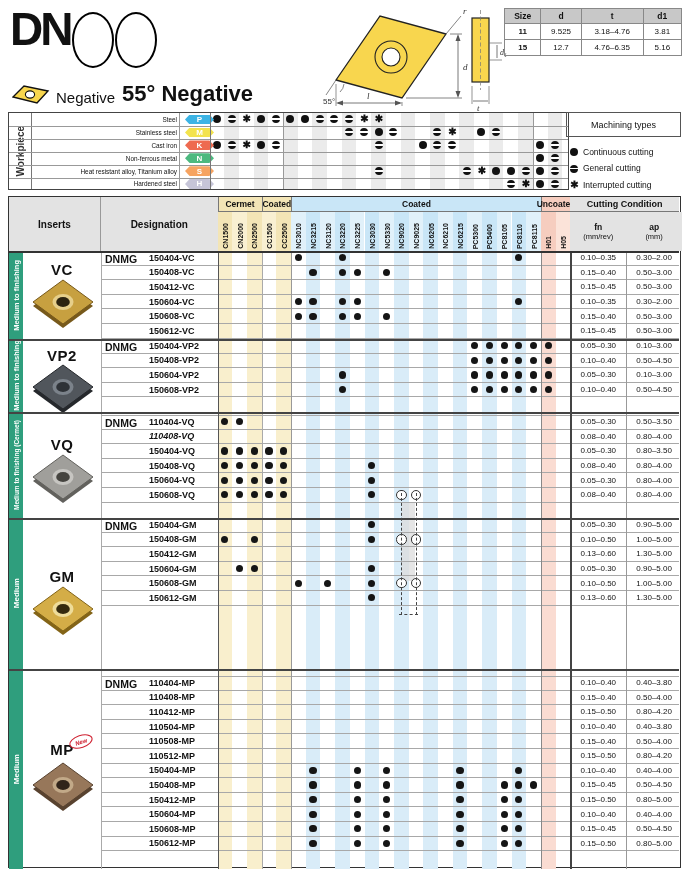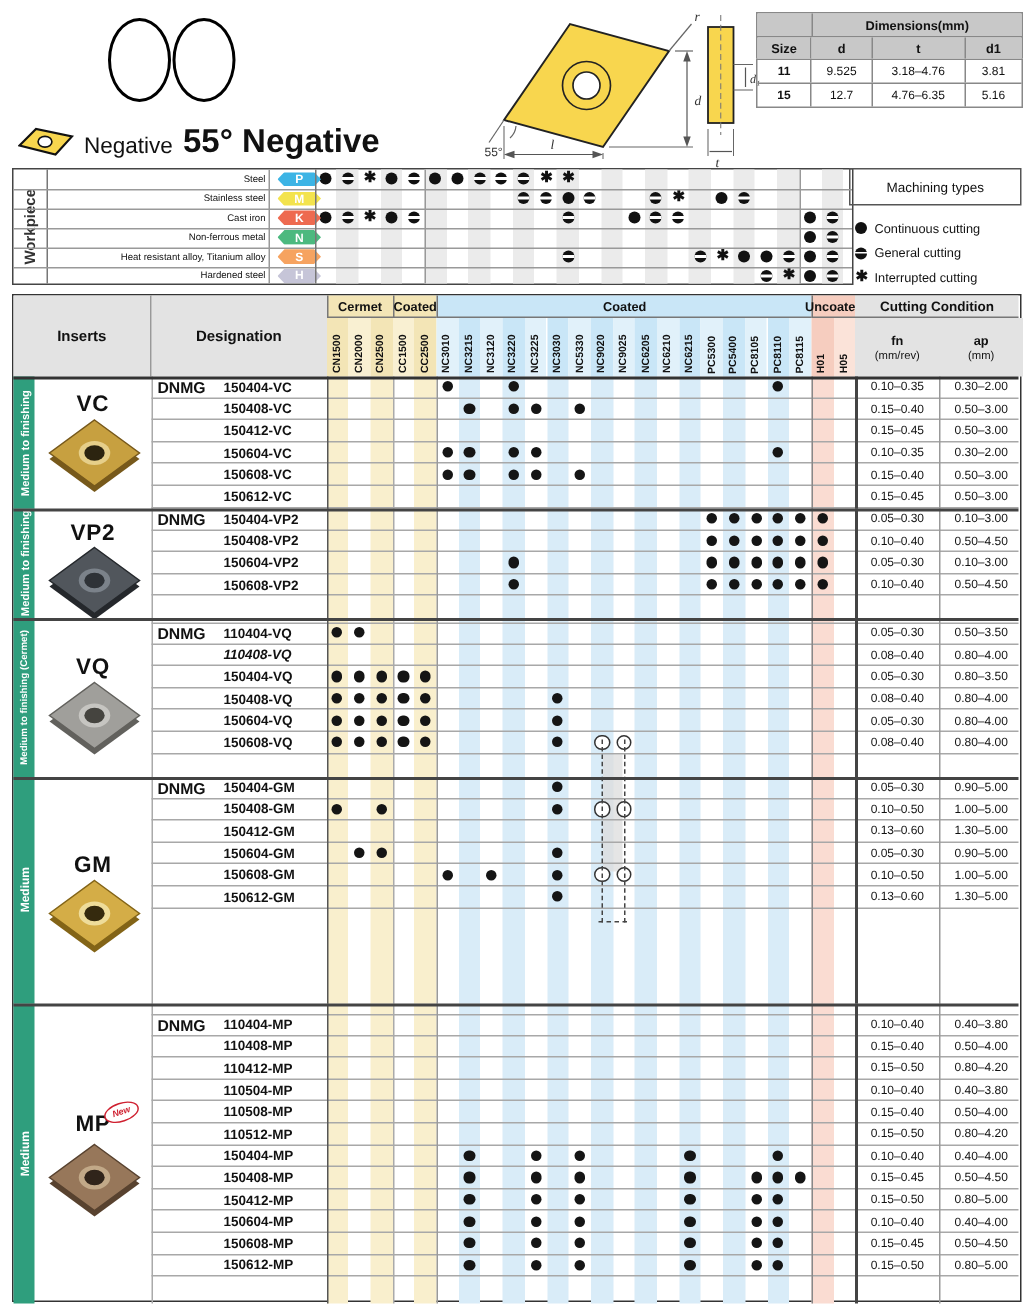--- a/index.html
+++ b/index.html
@@ -14,20 +14,21 @@
   .sym-i{font-size:10px;line-height:8px;font-weight:700;color:#111;width:9px;text-align:center;}
   .dot{position:absolute;width:7.2px;height:7.2px;border-radius:50%;background:#151515;z-index:3;}
   .ring{position:absolute;width:10.5px;height:10.5px;border-radius:50%;border:1.4px solid #333;background:#fff;z-index:6;box-sizing:border-box;}
   .cell-center{display:flex;align-items:center;justify-content:center;text-align:center;}
 </style>
 </head>
 <body>
 
 <div id="page">
 
+  <div class="abs" style="left:10px;top:2px;font-size:46px;font-weight:700;letter-spacing:-3px;">DN</div>
   <div class="abs" style="left:72px;top:12px;width:38px;height:52px;border:2.5px solid #000;border-radius:50%;"></div>
   <div class="abs" style="left:115px;top:12px;width:38px;height:52px;border:2.5px solid #000;border-radius:50%;"></div>
 
   <svg class="abs" style="left:12px;top:84px;" width="38" height="22" viewBox="0 0 38 22">
     <polygon points="1,13 12,2 36,7 25,19" fill="#f8d64e" stroke="#111" stroke-width="1.4"></polygon>
     <ellipse cx="18" cy="10.5" rx="4.6" ry="3.6" fill="#fff" stroke="#111" stroke-width="1.1"></ellipse>
   </svg>
   <div class="abs" style="left:56px;top:89px;font-size:15px;">Negative</div>
   <div class="abs" style="left:122px;top:81px;font-size:22px;font-weight:700;">55° Negative</div>
 
@@ -58,24 +59,20 @@
     <line x1="167" y1="60" x2="180" y2="60" stroke="#666" stroke-width="0.7"></line>
     <line x1="175" y1="45" x2="175" y2="58" stroke="#555" stroke-width="0.8"></line>
     <text x="178" y="55" font-size="8" font-style="italic" font-family="Liberation Serif,serif" fill="#333">d₁</text>
     <line x1="150" y1="86" x2="150" y2="104" stroke="#666" stroke-width="0.7"></line>
     <line x1="167" y1="86" x2="167" y2="104" stroke="#666" stroke-width="0.7"></line>
     <line x1="151" y1="101" x2="166" y2="101" stroke="#555" stroke-width="0.8"></line>
     <text x="155" y="111" font-size="9" font-style="italic" font-family="Liberation Serif,serif" fill="#333">t</text>
   </svg>
 
   <div class="abs" style="left:504px;top:8px;width:178px;">
-    <div style="display:flex;border:1px solid #888;border-bottom:none;">
-      <div style="width:36px;height:15px;background:#c8c8c8;border-right:1px solid #888;"></div>
-      <div class="cell-center" style="flex:1;height:15px;background:#c8c8c8;font-size:8.5px;font-weight:700;">Dimensions(mm)</div>
-    </div>
     <div id="dims-head" style="display:flex;border:1px solid #888;border-bottom:none;">
         <div style="width: 36px; height: 14px; background: rgb(200, 200, 200); font-size: 8.5px; font-weight: 700; display: flex; align-items: center; justify-content: center; border-right: 1px solid rgb(136, 136, 136);">Size</div>
         <div style="width: 40px; height: 14px; background: rgb(200, 200, 200); font-size: 8.5px; font-weight: 700; display: flex; align-items: center; justify-content: center; border-right: 1px solid rgb(136, 136, 136);">d</div>
         <div style="width: 62px; height: 14px; background: rgb(200, 200, 200); font-size: 8.5px; font-weight: 700; display: flex; align-items: center; justify-content: center; border-right: 1px solid rgb(136, 136, 136);">t</div>
         <div style="width: 38px; height: 14px; background: rgb(200, 200, 200); font-size: 8.5px; font-weight: 700; display: flex; align-items: center; justify-content: center;">d1</div>
       </div>
     <div id="dims-body" style="border:1px solid #888;">
         <div style="display: flex; border-bottom: 1px solid rgb(136, 136, 136);">
           <div style="width: 36px; height: 15px; font-size: 8px; font-weight: 700; display: flex; align-items: center; justify-content: center; border-right: 1px solid rgb(136, 136, 136);">11</div>
           <div style="width: 40px; height: 15px; font-size: 8px; display: flex; align-items: center; justify-content: center; border-right: 1px solid rgb(136, 136, 136);">9.525</div>

